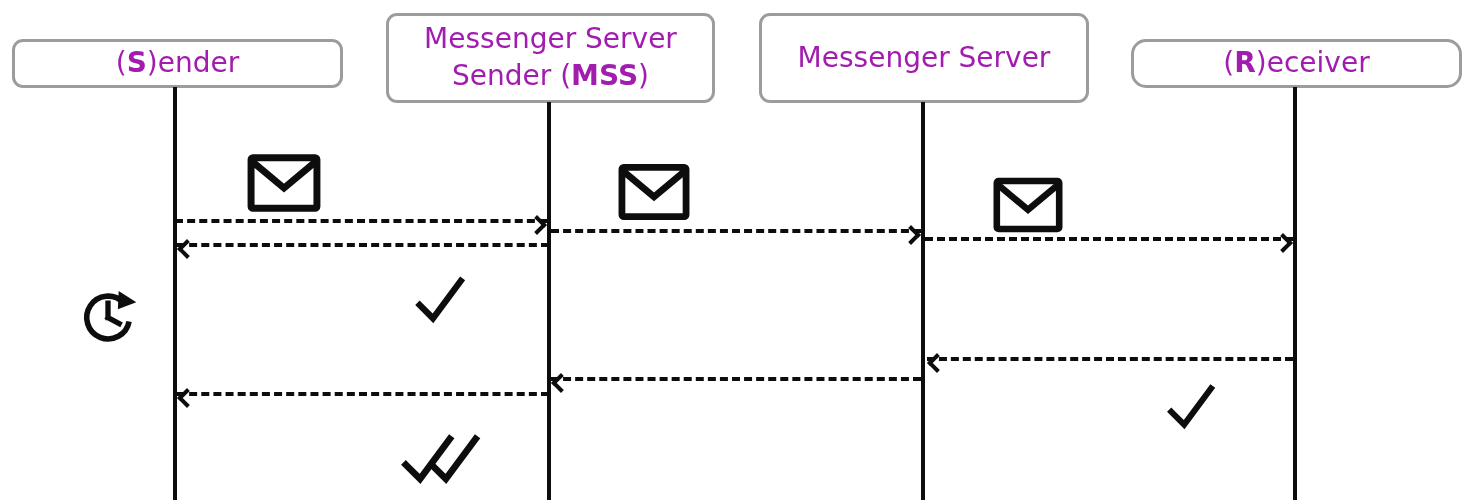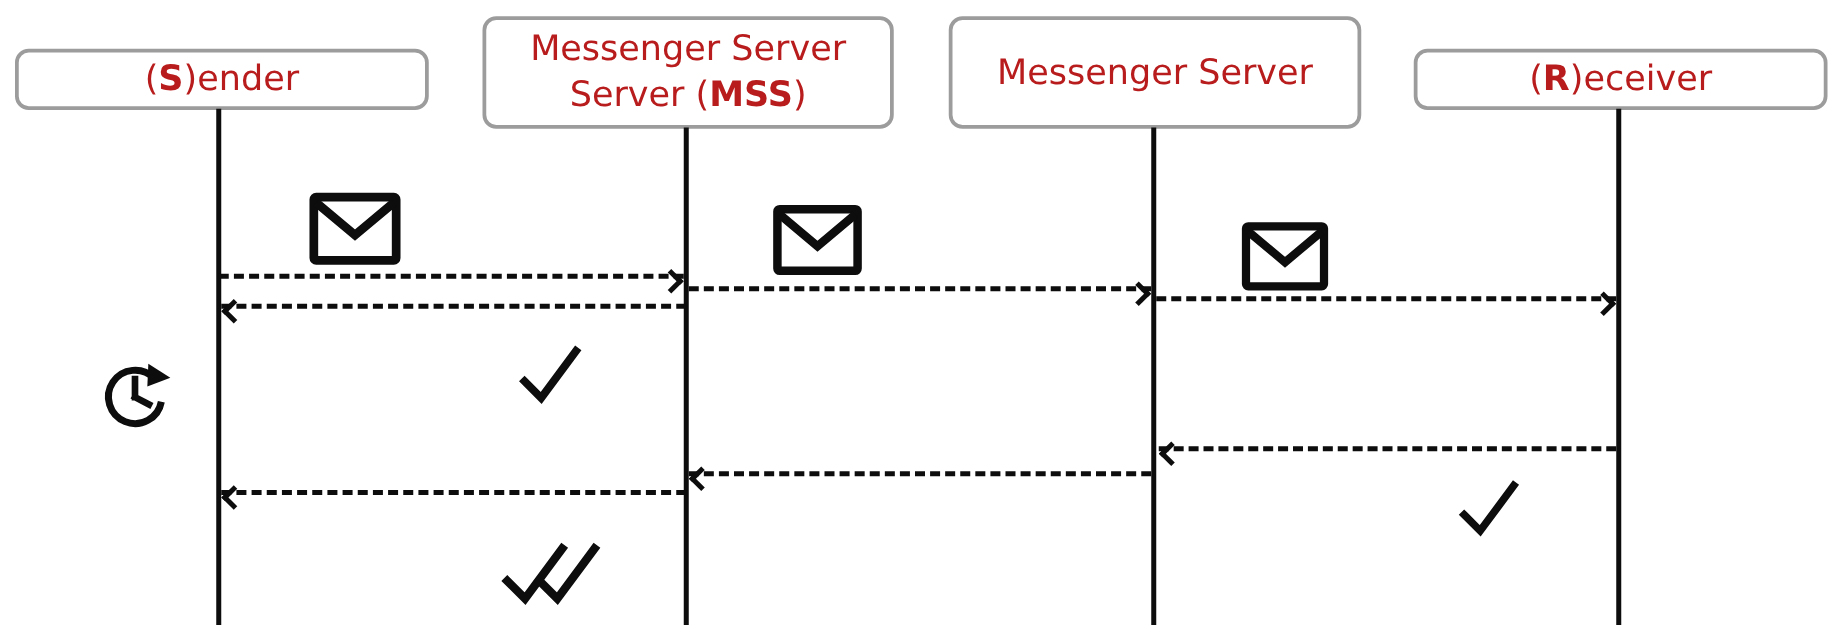--- a/index.html
+++ b/index.html
@@ -1,18 +1,18 @@
 <!DOCTYPE html>
 <html><head>
 <meta charset="utf-8">
 <style>
   html,body{margin:0;padding:0;background:#ffffff;}
   .stage{
     position:relative;width:1472px;height:500px;background:#ffffff;overflow:hidden;
-    font-family:"DejaVu Sans","Liberation Sans",sans-serif;color:#b91c1c;
+    font-family:"DejaVu Sans","Liberation Sans",sans-serif;color:#a21caf;
   }
   
   .actor{
     position:absolute;background:#ffffff;border:3px solid #9c9c9c;border-radius:11px;
     display:flex;flex-direction:column;align-items:center;justify-content:center;
     font-size:28px;line-height:1.32;text-align:center;box-sizing:border-box;
   }
   .actor b{font-weight:700;}
   
   .lifeline{position:absolute;width:4px;background:#0d0d0d;}
@@ -28,28 +28,28 @@
 <body>
 
 <div class="stage">
 
   <div class="actor" style="left:12px;top:39px;width:331px;height:49px;">
     <div><span>(</span><b>S</b><span>)ender</span></div>
   </div>
 
   <div class="actor" style="left:386px;top:13px;width:329px;height:90px;">
     <div>Messenger Server</div>
-    <div><span>Server (</span><b>MSS</b><span>)</span></div>
+    <div><span>Sender (</span><b>MSS</b><span>)</span></div>
   </div>
 
   <div class="actor" style="left:759px;top:13px;width:330px;height:90px;">
     <div>Messenger Server</div>
   </div>
 
-  <div class="actor" style="left:1131px;top:39px;width:331px;height:49px;">
+  <div class="actor" style="left:1131px;top:39px;width:331px;height:49px;border-radius:15px;">
     <div><span>(</span><b>R</b><span>)eceiver</span></div>
   </div>
 
   <div class="lifeline" style="left:173px;top:87px;height:413px;"></div>
   <div class="lifeline" style="left:547px;top:102px;height:398px;"></div>
   <div class="lifeline" style="left:921px;top:102px;height:398px;"></div>
   <div class="lifeline" style="left:1293px;top:87px;height:413px;"></div>
 
   <div class="msg" style="left:175px;top:219px;width:372px;">
       <span class="chev right"></span>

